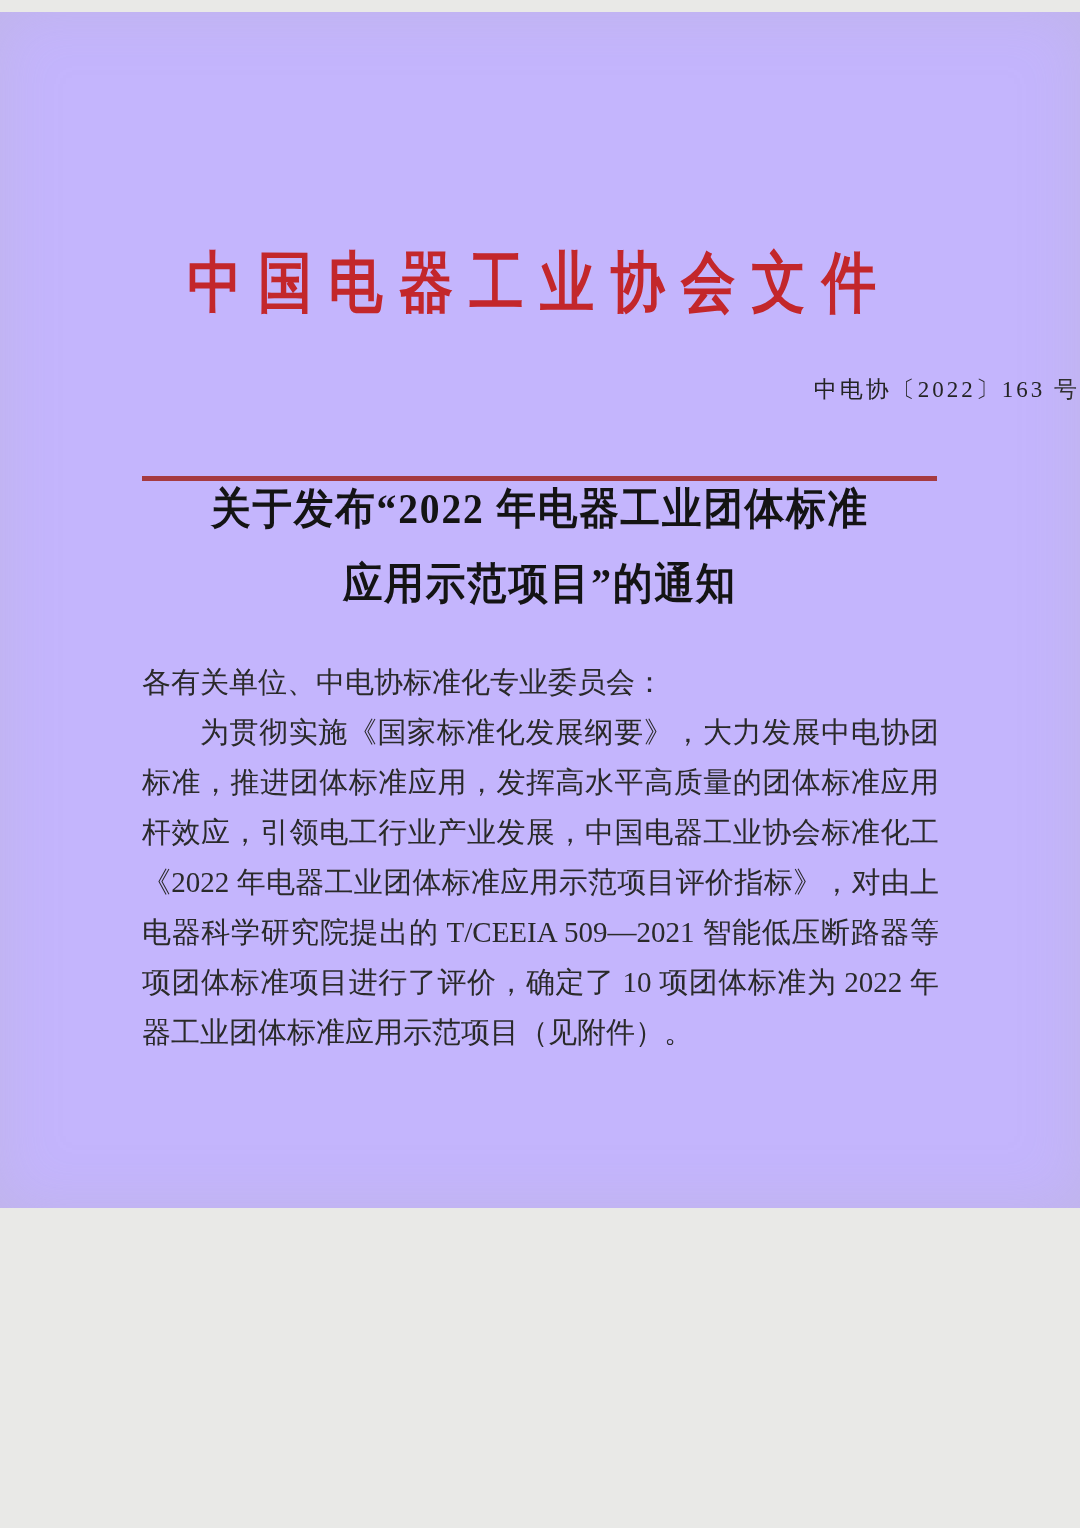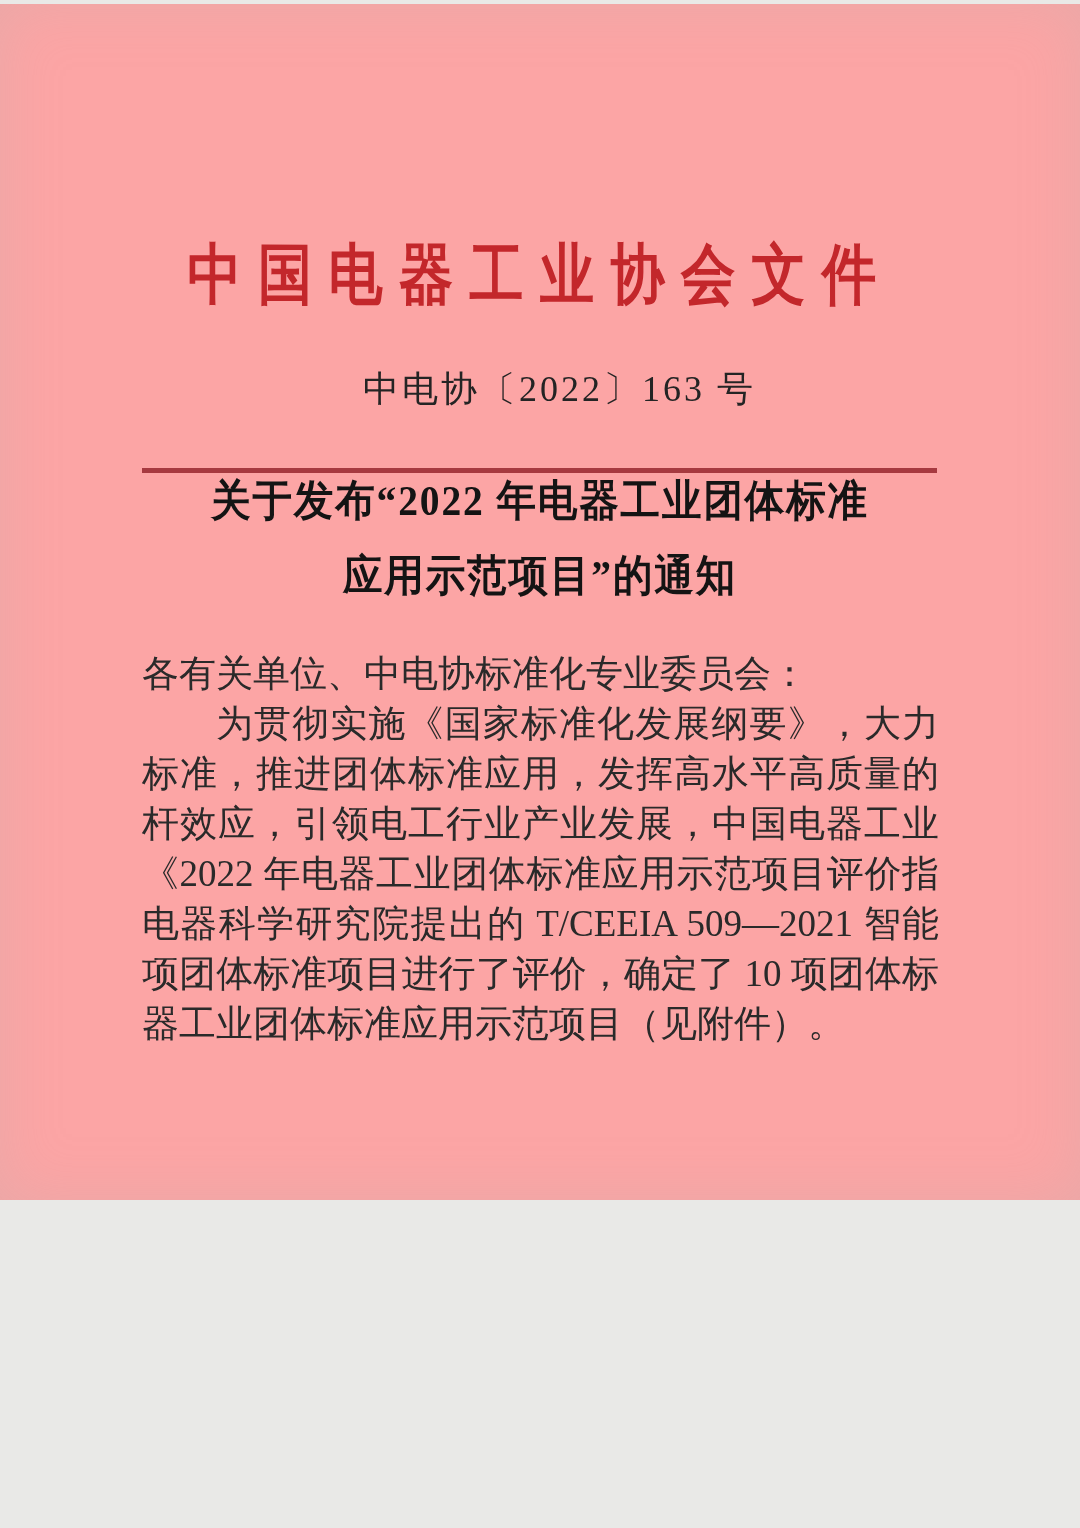--- a/index.html
+++ b/index.html
@@ -1,22 +1,22 @@
 <!DOCTYPE html>
 <html><head>
 <meta charset="utf-8">
 <style>
   * { margin: 0; padding: 0; box-sizing: border-box; }
   html, body { background: #e9e9e7; }
   .page {
     position: relative;
     width: 1080px;
     height: 1196px;
-    margin: 4px auto;
-    background: #fca5a5;
+    margin: 12px auto;
+    background: #c4b5fd;
     overflow: hidden;
     font-family: "Liberation Serif", "DejaVu Serif", serif;
     color: #262626;
   }
   
   .page::after {
     content: "";
     position: absolute; inset: 0;
     pointer-events: none;
     box-shadow: inset 0 0 60px rgba(180,180,175,0.25);
@@ -30,22 +30,22 @@
     color: #c3272b;
     letter-spacing: 20px;
     white-space: nowrap;
     transform: scaleX(0.82);
     transform-origin: 50% 50%;
     line-height: 1;
   }
   .doc-number {
     position: absolute;
     top: 364px; left: 0; width: 100%;
-    text-align: center;
-    font-size: 36px;
+    text-align: right;
+    font-size: 23px;
     letter-spacing: 3px;
     color: #242424;
     line-height: 1.2;
     padding-left: 39px;
   }
   .red-divider {
     position: absolute;
     top: 464px; left: 142px;
     width: 795px; height: 5px;
     background: #a63a40;
@@ -60,21 +60,21 @@
     line-height: 75px;
     letter-spacing: 2px;
     transform: scaleX(0.92);
     transform-origin: 50% 0;
     white-space: nowrap;
   }
   .body-block {
     position: absolute;
     top: 645px; left: 142px;
     width: 797px;
-    font-size: 37px;
+    font-size: 29px;
     color: #2a2a2a;
   }
   .body-line {
     height: 50px;
     line-height: 50px;
     overflow: hidden;
     white-space: nowrap;
   }
   .jline {
     white-space: normal;

